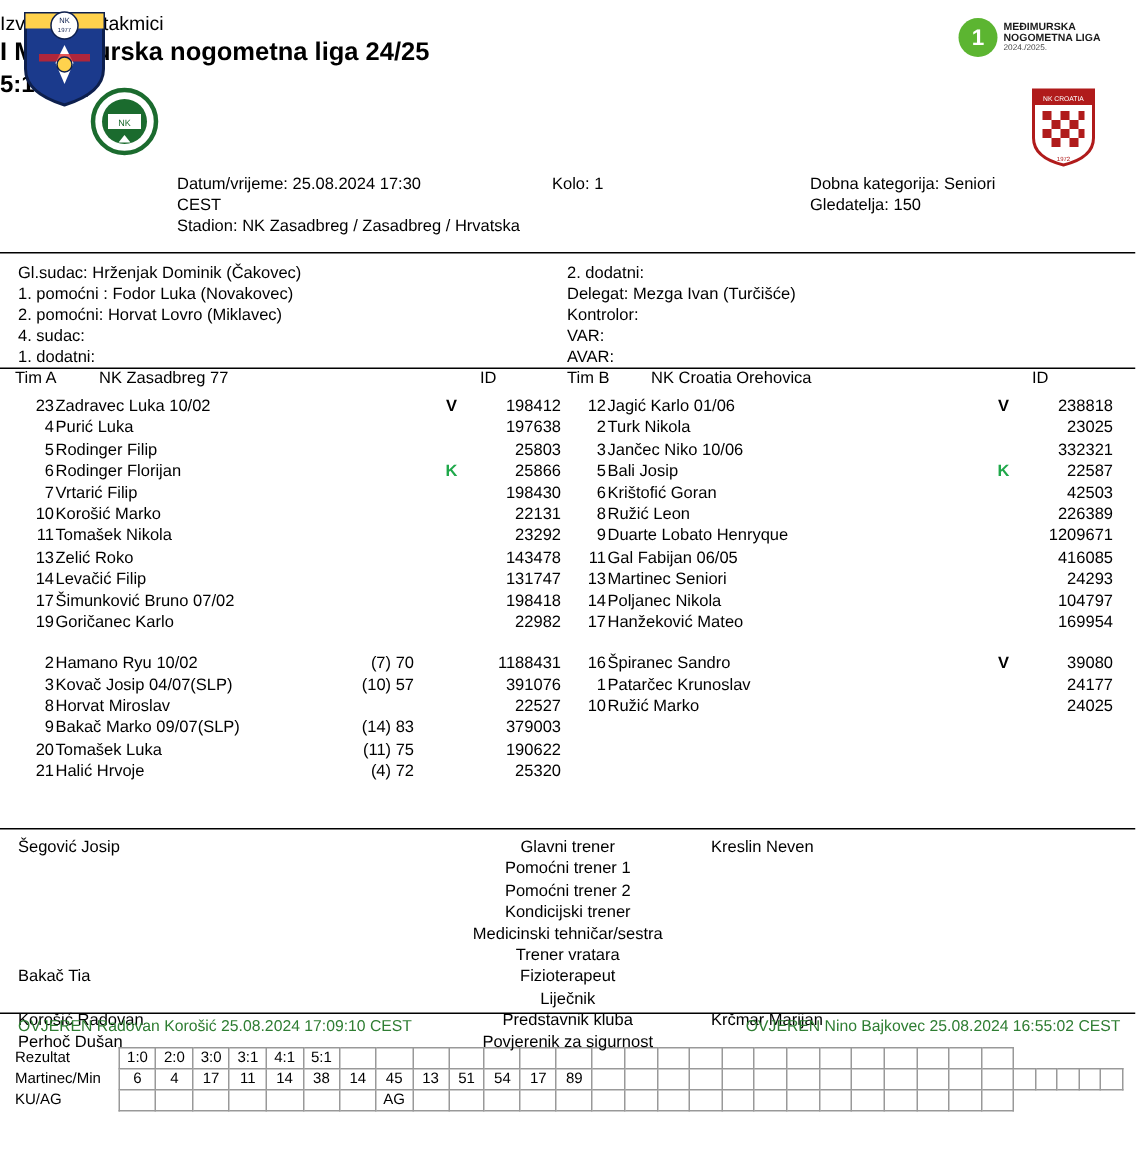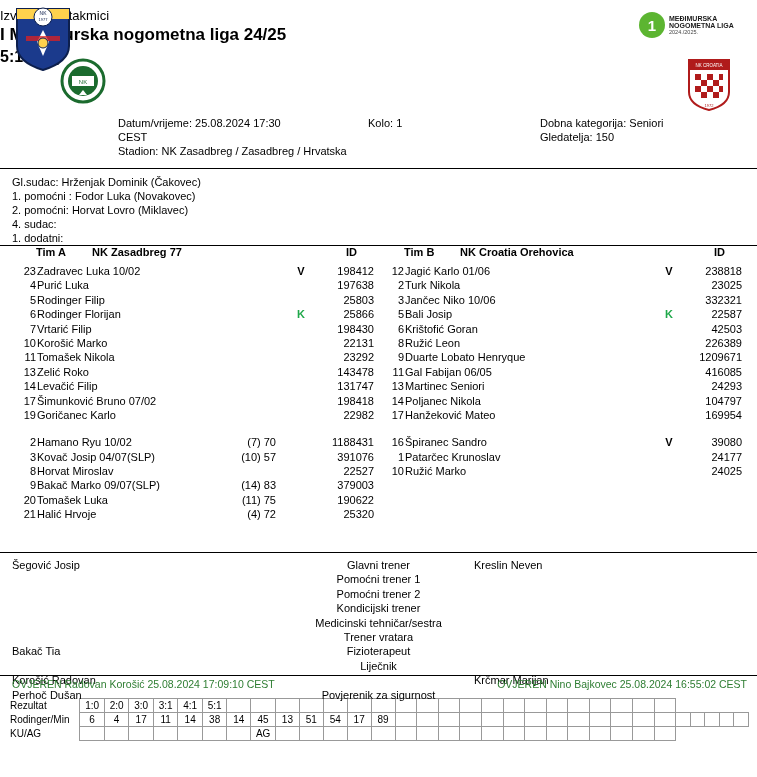--- a/index.html
+++ b/index.html
@@ -89,21 +89,21 @@
     height: 302px;
   }
   .team-col {
     position: absolute;
     top: 0;
     width: 366px;
   }
   .team-col.left  { left: 10px; }
   .team-col.right { left: 378px; }
 
-  .thead { position: relative; height: 16px; font-weight: bold; margin-left: 26px; }
+  .thead { position: relative; height: 16px; font-weight: normal; }
   .thead .t-label { position:absolute; left:0; top:0; }
   .thead .t-name  { position:absolute; left:56px; top:0; }
   .thead .t-id    { position:absolute; left:310px; top:0; }
 
   .plist { margin-top: 3px; }
   .prow { position: relative; height: 14.4px; }
   .prow .num   { position:absolute; left:0; width:26px; text-align:right; }
   .prow .pname { position:absolute; left:27px; }
   .prow .minute{ position:absolute; left:214px; width:52px; text-align:right; }
   .prow .cap   { position:absolute; left:286px; width:10px; text-align:center; font-weight:bold; }
@@ -254,20 +254,27 @@
 <hr class="rule">
 
 <div class="officials">
   <div class="oc1">
     <div class="line">Gl.sudac: Hrženjak Dominik (Čakovec)</div>
     <div class="line">1. pomoćni : Fodor Luka (Novakovec)</div>
     <div class="line">2. pomoćni: Horvat Lovro (Miklavec)</div>
     <div class="line">4. sudac:</div>
     <div class="line">1. dodatni:</div>
   </div>
+  <div class="oc2">
+    <div class="line">2. dodatni:</div>
+    <div class="line">Delegat: Mezga Ivan (Turčišće)</div>
+    <div class="line">Kontrolor:</div>
+    <div class="line">VAR:</div>
+    <div class="line">AVAR:</div>
+  </div>
 </div>
 
 <hr class="rule">
 
 <div class="teams">
 
   <div class="team-col left">
     <div class="thead">
       <span class="t-label">Tim A</span>
       <span class="t-name">NK Zasadbreg 77</span>
@@ -551,20 +558,21 @@
     <span class="s-mid">Fizioterapeut</span>
     <span class="s-right"></span>
   </div>
   <div class="srow">
     <span class="s-left"></span>
     <span class="s-mid">Liječnik</span>
     <span class="s-right"></span>
   </div>
   <div class="srow">
     <span class="s-left">Korošić Radovan</span>
+    <span class="s-mid">Predstavnik kluba</span>
     <span class="s-right">Krčmar Marijan</span>
   </div>
   <div class="srow">
     <span class="s-left">Perhoč Dušan</span>
     <span class="s-mid">Povjerenik za sigurnost</span>
     <span class="s-right"></span>
   </div>
 </div>
 
 <hr class="rule">
@@ -599,21 +607,21 @@
     <td class="wide"></td>
     <td class="wide"></td>
     <td class="wide"></td>
     <td class="wide"></td>
     <td class="wide"></td>
     <td class="wide"></td>
     <td class="wide"></td>
     <td class="wide"></td>
   </tr>
   <tr>
-    <td class="rowlabel">Rodinger/Min</td>
+    <td class="rowlabel">Martinec/Min</td>
     <td class="narrow">6</td>
     <td class="narrow">4</td>
     <td class="narrow">17</td>
     <td class="narrow">11</td>
     <td class="narrow">14</td>
     <td class="narrow">38</td>
     <td class="narrow">14</td>
     <td class="narrow">45</td>
     <td class="narrow">13</td>
     <td class="narrow">51</td>

